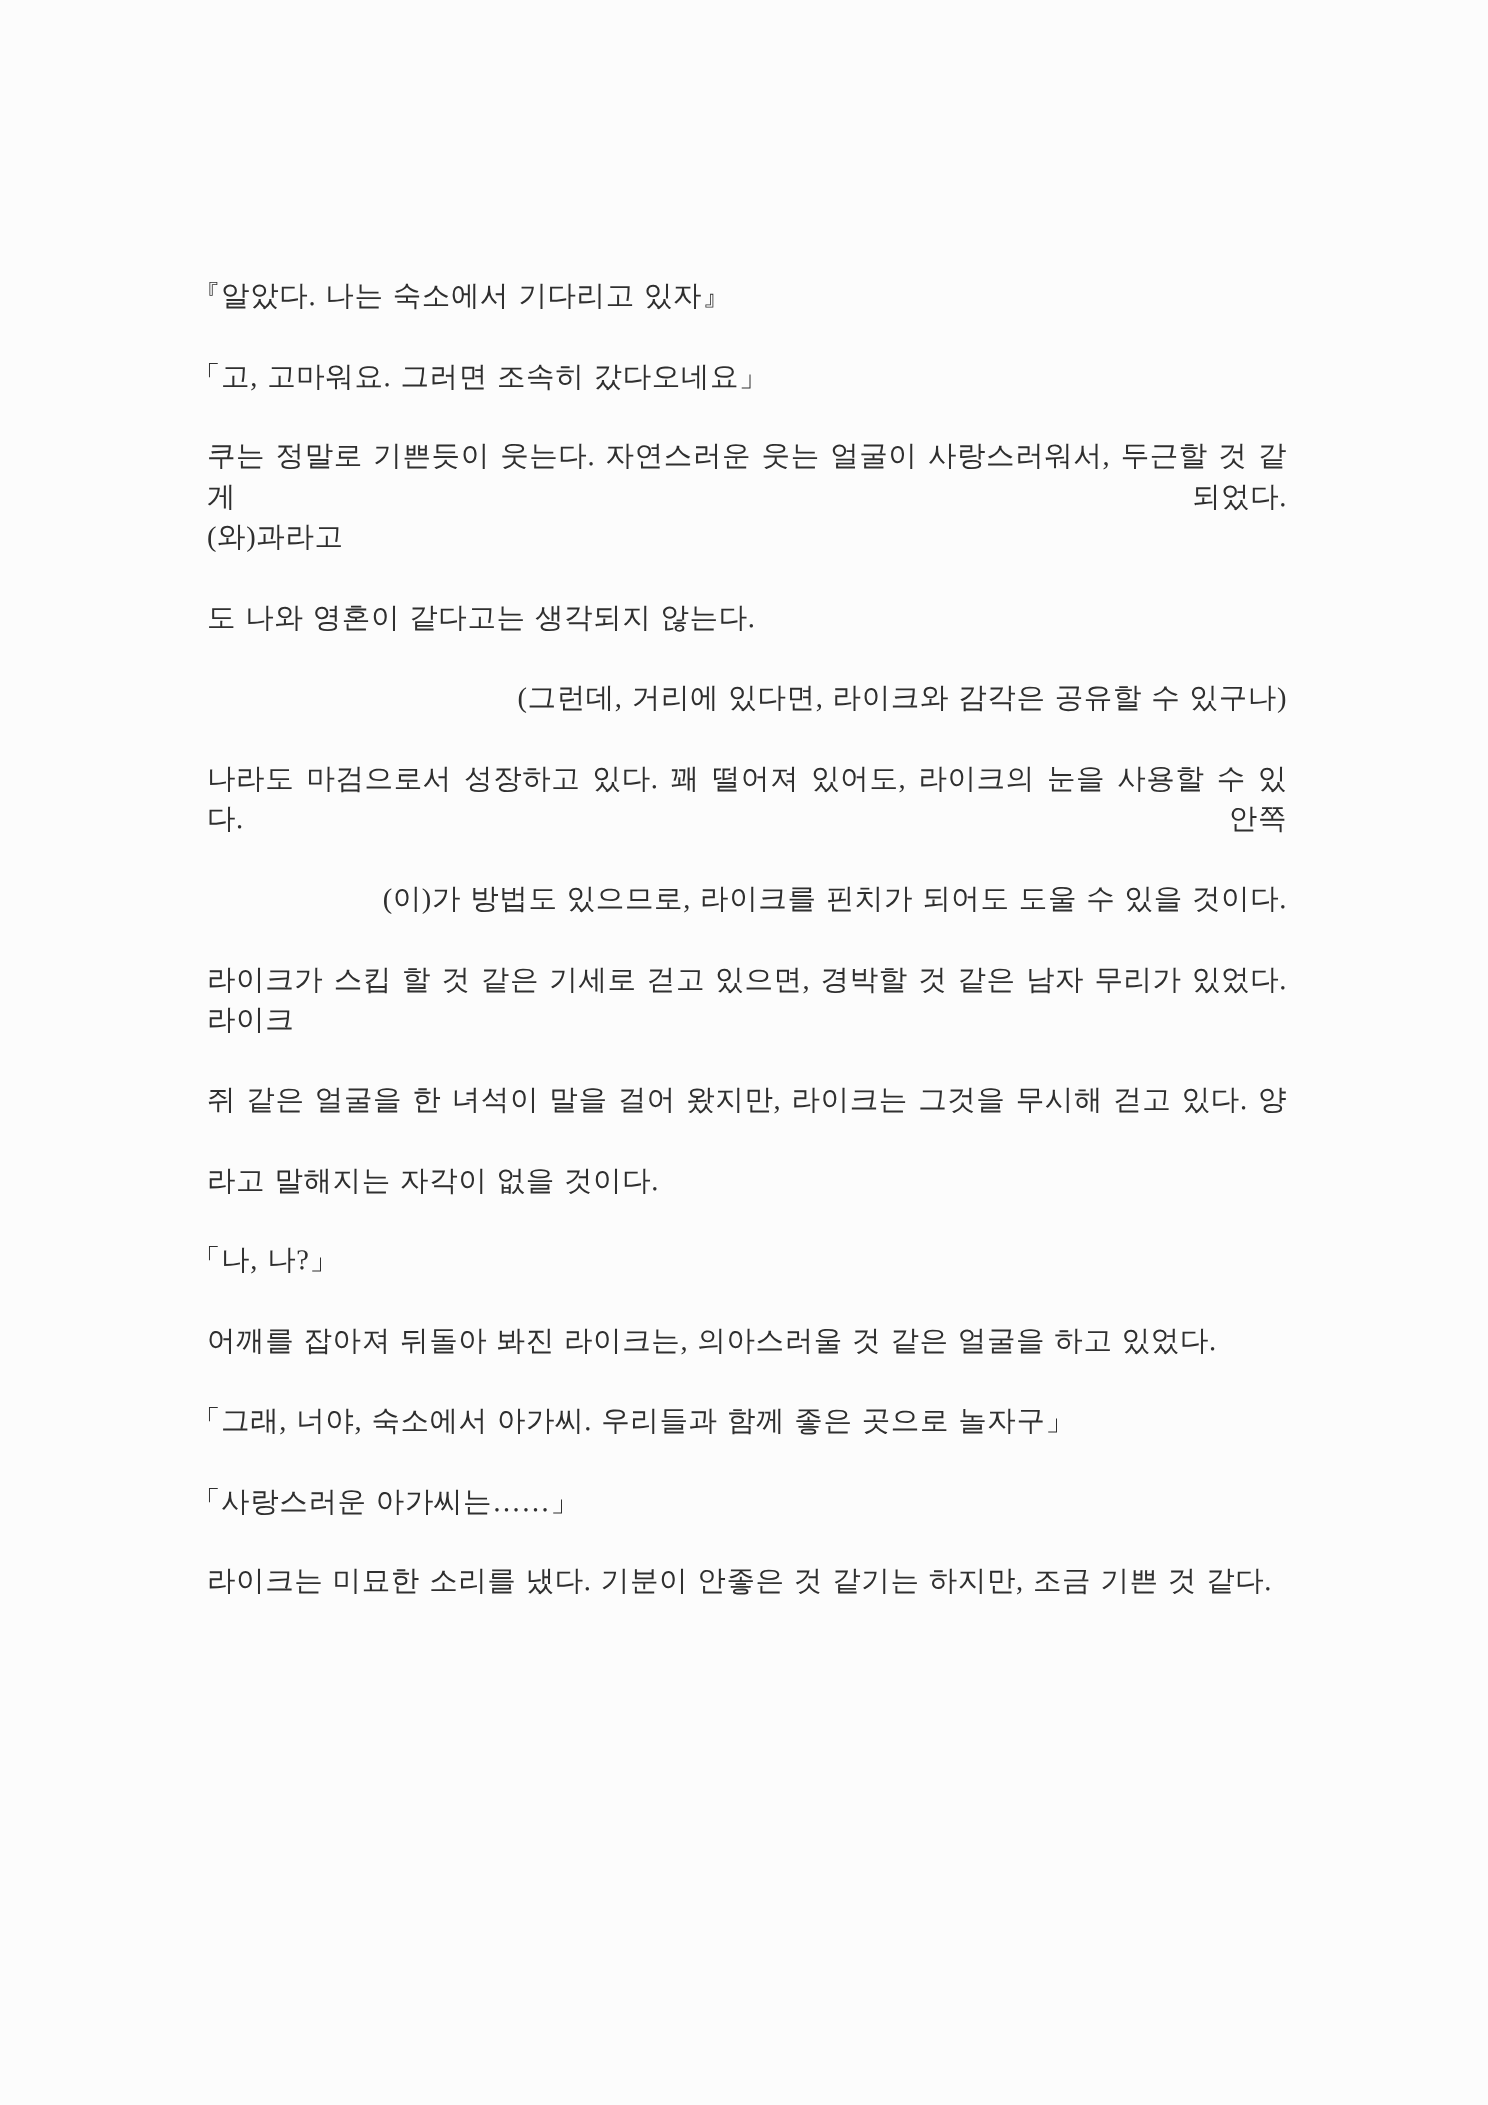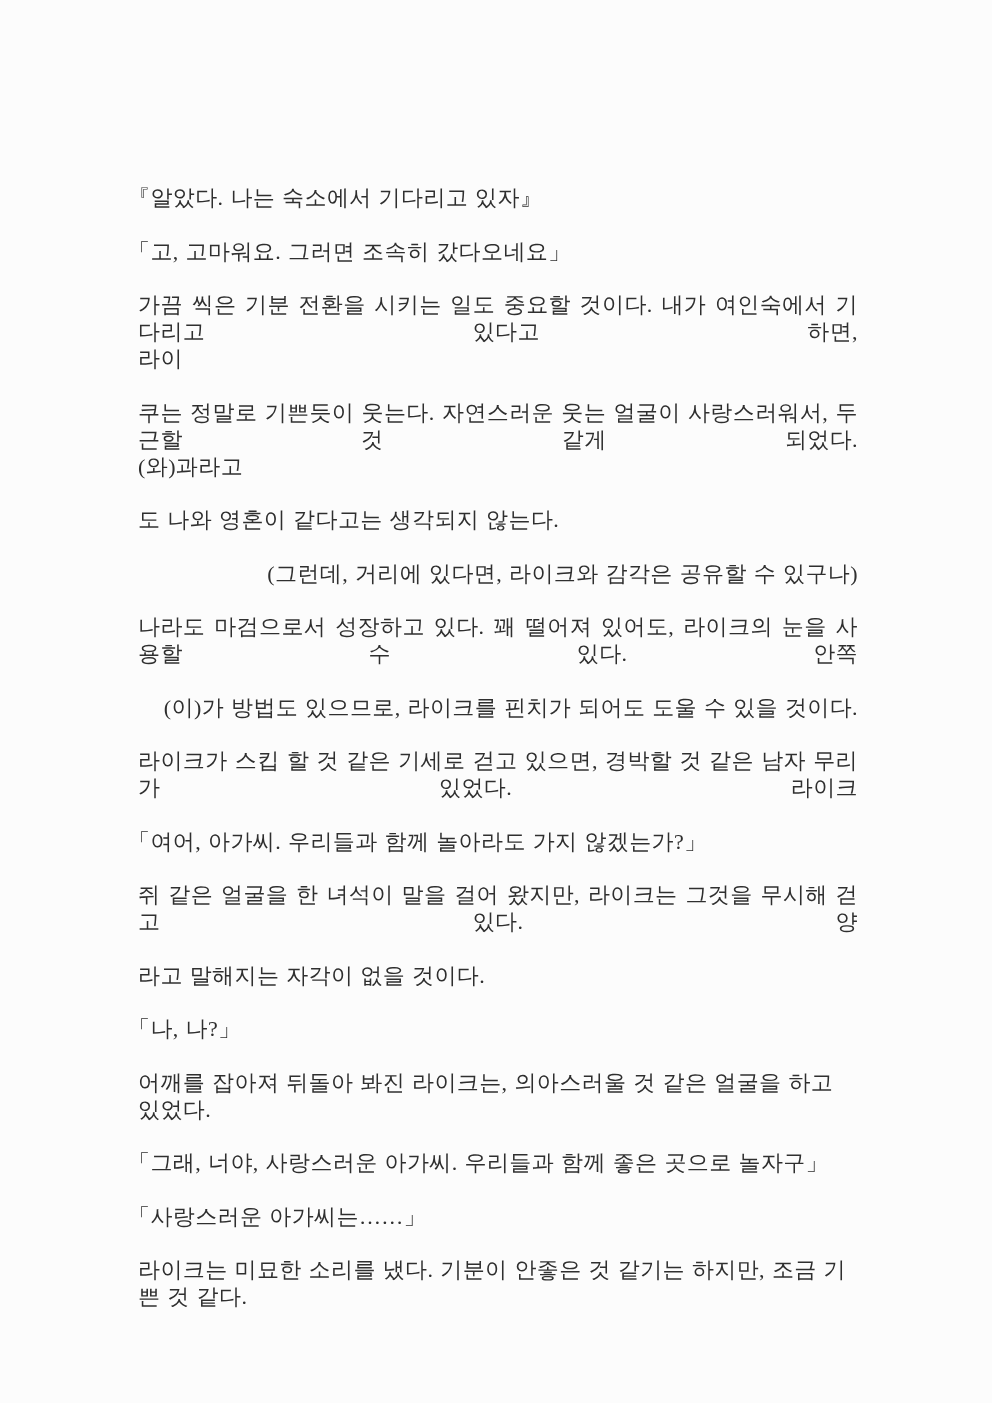--- a/index.html
+++ b/index.html
@@ -16,21 +16,21 @@
     overflow: hidden;
   }
   main.doc-page {
     position: absolute;
     left: 128px;
     top: 184px;
     width: 730px;
   }
   p.para {
     margin: 0 0 26.5px 0;
-    font-size: 22px;
+    font-size: 19px;
     line-height: 27px;
     letter-spacing: 0.4px;
     word-spacing: 1px;
   }
   p.para.narration { padding-left: 10px; }
   p.para.paren     { padding-left: 6px; text-align: right;  }
   p.para.quote,
   p.para.quote-double { padding-left: 0; }
   span.line {
     display: block;
@@ -45,59 +45,52 @@
 <body style="background: rgb(252, 252, 252); color: rgb(47, 47, 47);">
 
 <main class="doc-page">
     <p class="para quote-double">
       <span class="line">『알았다. 나는 숙소에서 기다리고 있자』</span>
     </p>
     <p class="para quote">
       <span class="line">「고, 고마워요. 그러면 조속히 갔다오네요」</span>
     </p>
     <p class="para narration">
-      <span class="line fill">가끔 씩은 기분 전환을 시키는 일도 중요할 것이다. 내가 여인숙에서 기다리고 있다고 하면,</span>
-      <span class="line">라이</span>
-    </p>
-    <p class="para narration">
       <span class="line fill">쿠는 정말로 기쁜듯이 웃는다. 자연스러운 웃는 얼굴이 사랑스러워서, 두근할 것 같게 되었다.</span>
       <span class="line">(와)과라고</span>
     </p>
     <p class="para narration">
       <span class="line">도 나와 영혼이 같다고는 생각되지 않는다.</span>
     </p>
     <p class="para paren">
       <span class="line">(그런데, 거리에 있다면, 라이크와 감각은 공유할 수 있구나)</span>
     </p>
     <p class="para narration">
       <span class="line fill">나라도 마검으로서 성장하고 있다. 꽤 떨어져 있어도, 라이크의 눈을 사용할 수 있다. 안쪽</span>
     </p>
     <p class="para paren">
       <span class="line">(이)가 방법도 있으므로, 라이크를 핀치가 되어도 도울 수 있을 것이다.</span>
     </p>
     <p class="para narration">
       <span class="line fill">라이크가 스킵 할 것 같은 기세로 걷고 있으면, 경박할 것 같은 남자 무리가 있었다. 라이크</span>
     </p>
-    <p class="para quote">
-      <span class="line">「여어, 아가씨. 우리들과 함께 놀아라도 가지 않겠는가?」</span>
-    </p>
     <p class="para narration">
       <span class="line fill">쥐 같은 얼굴을 한 녀석이 말을 걸어 왔지만, 라이크는 그것을 무시해 걷고 있다. 양</span>
     </p>
     <p class="para narration">
       <span class="line">라고 말해지는 자각이 없을 것이다.</span>
     </p>
     <p class="para quote">
       <span class="line">「나, 나?」</span>
     </p>
     <p class="para narration">
       <span class="line">어깨를 잡아져 뒤돌아 봐진 라이크는, 의아스러울 것 같은 얼굴을 하고 있었다.</span>
     </p>
     <p class="para quote">
-      <span class="line">「그래, 너야, 사랑스러운 아가씨. 우리들과 함께 좋은 곳으로 놀자구」</span>
+      <span class="line">「그래, 너야, 숙소에서 아가씨. 우리들과 함께 좋은 곳으로 놀자구」</span>
     </p>
     <p class="para quote">
       <span class="line">「사랑스러운 아가씨는……」</span>
     </p>
     <p class="para narration">
       <span class="line">라이크는 미묘한 소리를 냈다. 기분이 안좋은 것 같기는 하지만, 조금 기쁜 것 같다.</span>
     </p>
   </main>
 
 </body></html>

